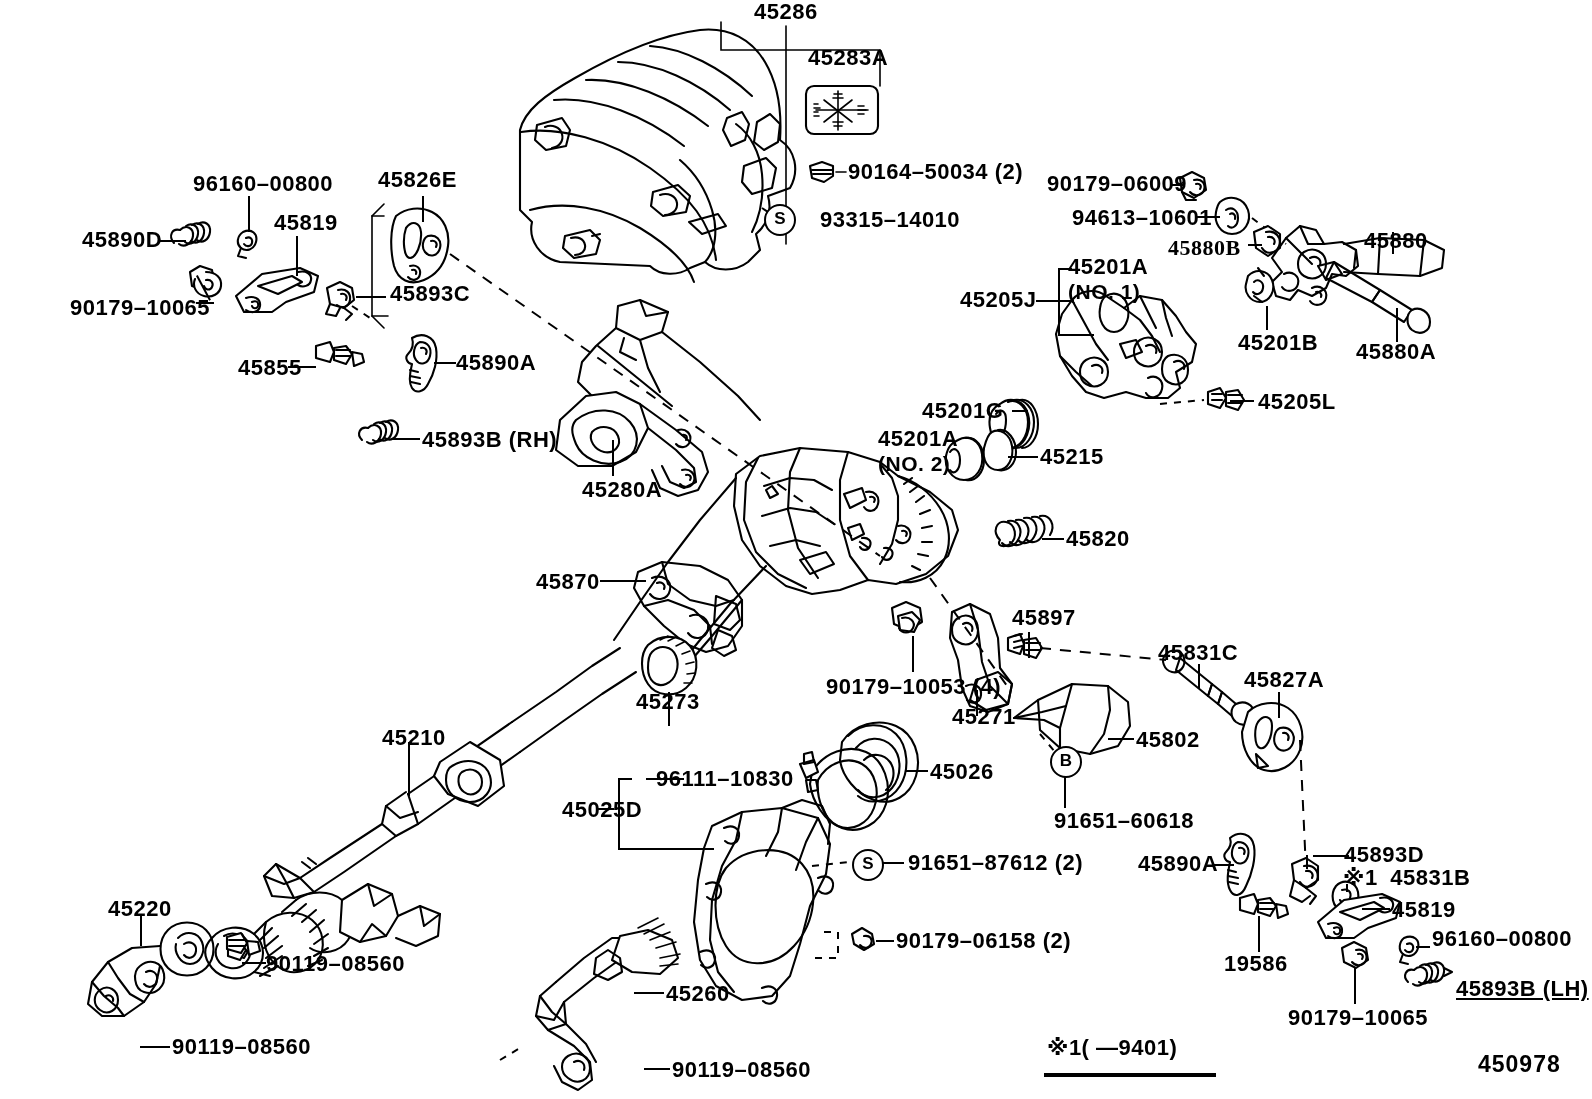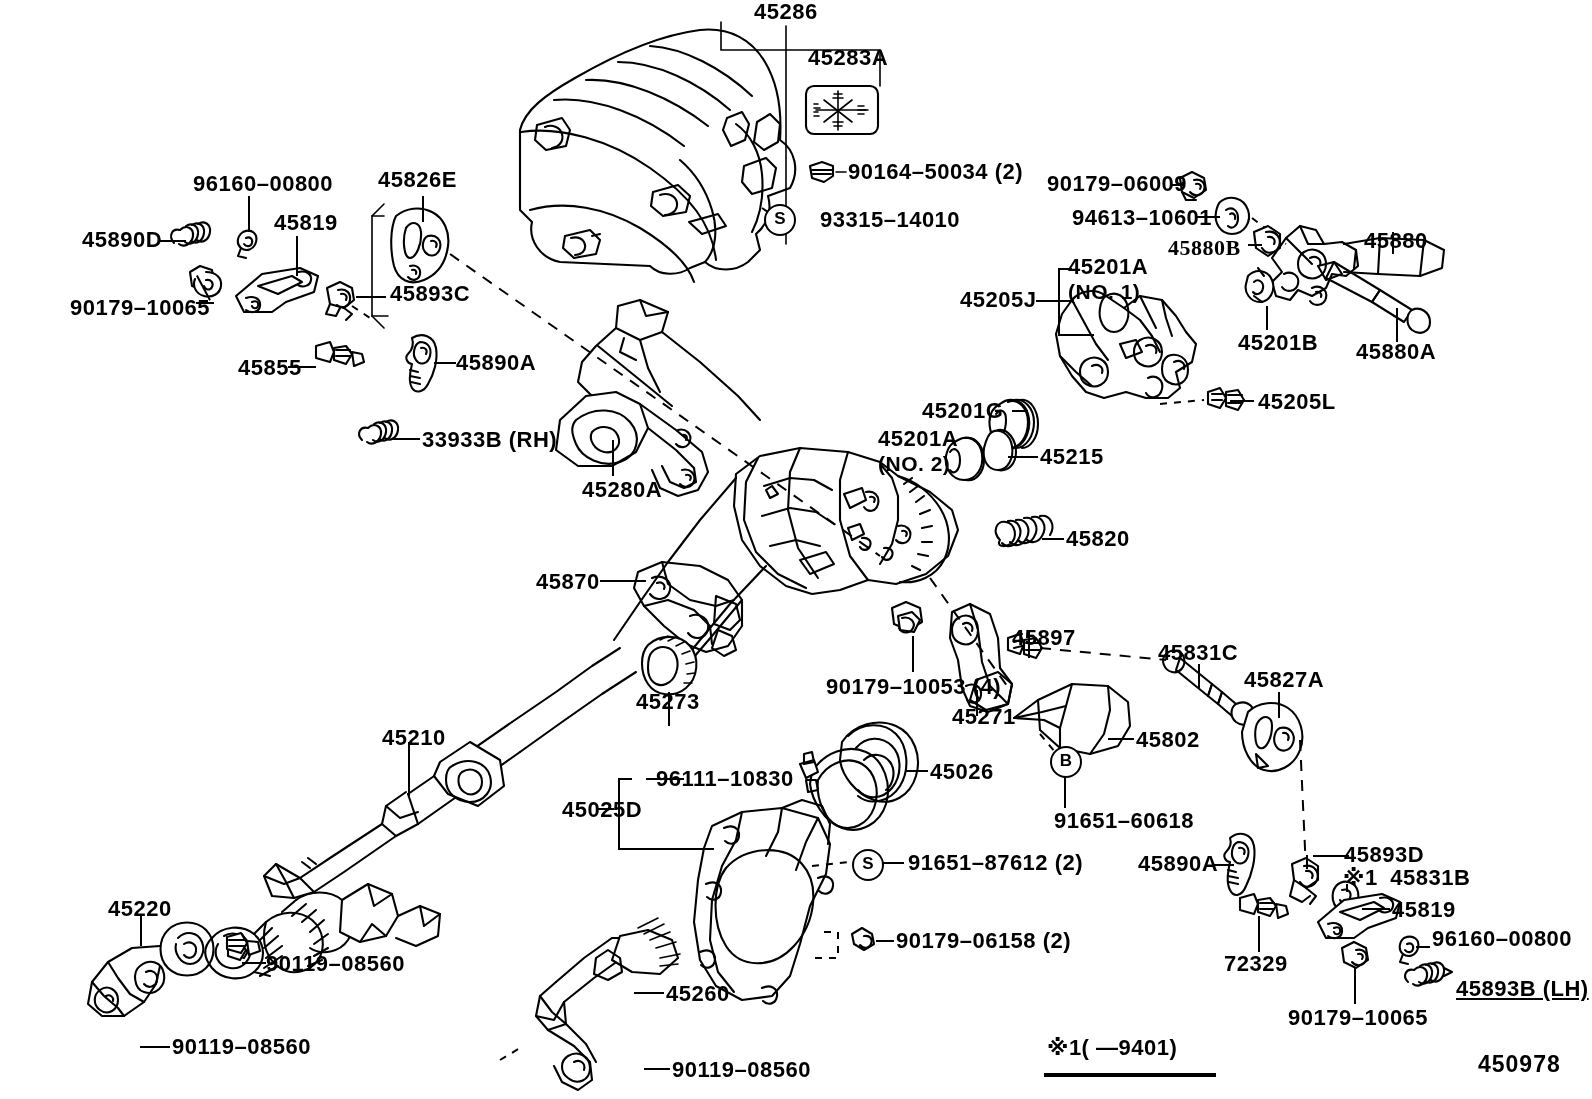--- a/index.html
+++ b/index.html
@@ -619,38 +619,38 @@
   <div class="lbl" style="left:820px;top:208px;">93315–14010</div>
 
   <div class="lbl" style="left:193px;top:172px;">96160–00800</div>
   <div class="lbl" style="left:274px;top:211px;">45819</div>
   <div class="lbl" style="left:82px;top:228px;">45890D</div>
   <div class="lbl" style="left:70px;top:296px;">90179–10065</div>
   <div class="lbl" style="left:378px;top:168px;">45826E</div>
   <div class="lbl" style="left:390px;top:282px;">45893C</div>
   <div class="lbl" style="left:238px;top:356px;">45855</div>
   <div class="lbl" style="left:456px;top:351px;">45890A</div>
-  <div class="lbl" style="left:422px;top:428px;">33933B (RH)</div>
+  <div class="lbl" style="left:422px;top:428px;">45893B (RH)</div>
   <div class="lbl" style="left:582px;top:478px;">45280A</div>
   <div class="lbl" style="left:536px;top:570px;">45870</div>
   <div class="lbl" style="left:636px;top:690px;">45273</div>
   <div class="lbl" style="left:382px;top:726px;">45210</div>
   <div class="lbl" style="left:108px;top:897px;">45220</div>
   <div class="lbl" style="left:266px;top:952px;">90119–08560</div>
   <div class="lbl" style="left:172px;top:1035px;">90119–08560</div>
   <div class="lbl" style="left:672px;top:1058px;">90119–08560</div>
   <div class="lbl" style="left:666px;top:982px;">45260</div>
   <div class="lbl" style="left:562px;top:798px;">45025D</div>
   <div class="lbl" style="left:656px;top:767px;">96111–10830</div>
   <div class="lbl" style="left:930px;top:760px;">45026</div>
   <div class="lbl" style="left:908px;top:851px;">91651–87612 (2)</div>
   <div class="lbl" style="left:896px;top:929px;">90179–06158 (2)</div>
   <div class="lbl" style="left:826px;top:675px;">90179–10053 (4)</div>
   <div class="lbl" style="left:952px;top:705px;">45271</div>
-  <div class="lbl" style="left:1012px;top:606px;margin-top:20px;">45897</div>
+  <div class="lbl" style="left:1012px;top:606px;">45897</div>
   <div class="lbl" style="left:1136px;top:728px;">45802</div>
   <div class="lbl" style="left:1006px;top:809px;margin-left:48px;">91651–60618</div>
   <div class="lbl" style="left:1158px;top:641px;">45831C</div>
   <div class="lbl" style="left:1244px;top:668px;">45827A</div>
   <div class="lbl" style="left:1066px;top:527px;">45820</div>
   <div class="lbl" style="left:922px;top:399px;">45201G</div>
   <div class="lbl two" style="left:878px;top:427px;">
     <span>45201A</span>
     <span class="sub">(NO. 2)</span>
   </div>
@@ -669,21 +669,21 @@
   <div class="lbl" style="left:1356px;top:340px;">45880A</div>
   <div class="lbl" style="left:1138px;top:852px;">45890A</div>
   <div class="lbl" style="left:1344px;top:843px;">45893D</div>
   <div class="lbl" style="left:1343px;top:866px;">
     <span>※1</span>
     <span style="margin-left:6px;">45831B</span>
   </div>
   <div class="lbl" style="left:1392px;top:898px;">45819</div>
   <div class="lbl" style="left:1432px;top:927px;">96160–00800</div>
   <div class="lbl" style="left:1456px;top:977px;text-decoration:underline;">45893B (LH)</div>
-  <div class="lbl" style="left:1224px;top:952px;">72329</div>
+  <div class="lbl" style="left:1224px;top:952px;">19586</div>
   <div class="lbl" style="left:1288px;top:1006px;">90179–10065</div>
 
   <div class="ln v" style="left:248px;top:196px;height:36px;"></div>
   <div class="ln v" style="left:296px;top:236px;height:40px;"></div>
   <div class="ln h" style="left:160px;top:240px;width:26px;"></div>
   <div class="ln h" style="left:196px;top:302px;width:18px;"></div>
   <div class="ln" style="left:196px;top:276px;width:2px;height:28px;transform:rotate(-28deg);transform-origin:top left;"></div>
   <div class="ln v" style="left:422px;top:196px;height:26px;"></div>
   <div class="ln h" style="left:356px;top:296px;width:30px;"></div>
   <div class="ln h" style="left:288px;top:366px;width:28px;"></div>

